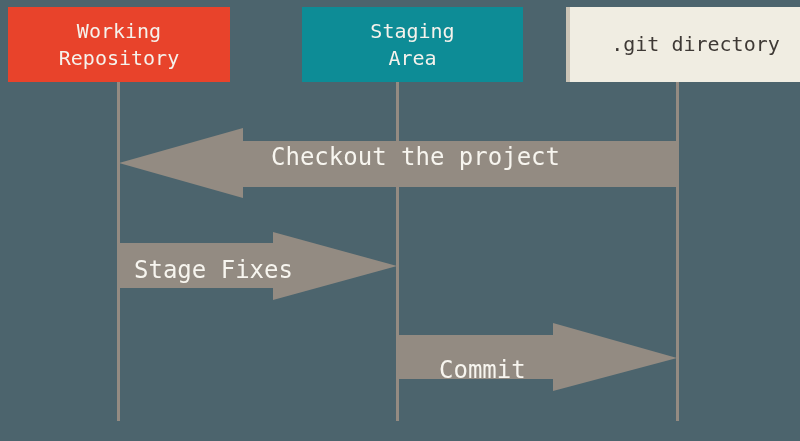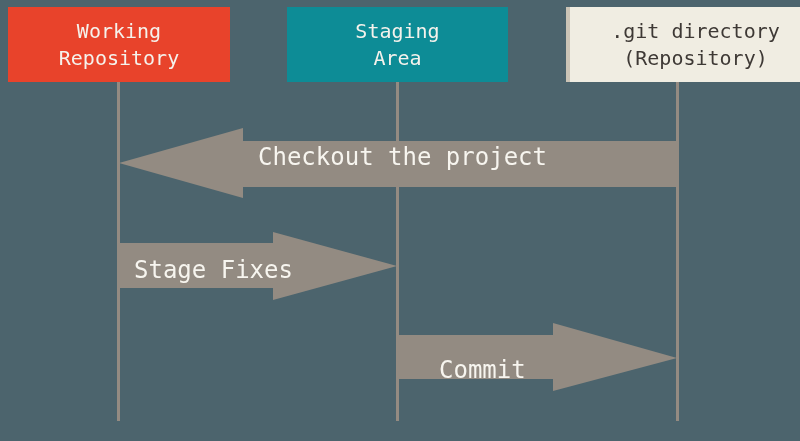--- a/index.html
+++ b/index.html
@@ -13,29 +13,29 @@
   .layer{position:absolute;left:0;top:0;}
   .box{
     position:absolute;
     top:7px;height:75px;
     display:flex;flex-direction:column;
     align-items:center;justify-content:center;
     font-size:20px;line-height:27px;
     white-space:pre;text-align:center;
   }
   .box-working{left:8px;width:222px;background:#e8432b;color:#f5f2ec;}
-  .box-staging{left:287px;width:221px;background:#0d8c96;color:#f5f2ec;}
+  .box-staging{left:302px;width:221px;background:#0d8c96;color:#f5f2ec;}
   .box-git{left:566px;width:227px;background:#f0ede2;color:#3e3935;
            box-shadow:inset 4px 0 0 rgba(90,75,50,.25);padding-left:16px;}
   .arrow-label{
     position:absolute;
     display:flex;align-items:center;
     color:#f7f5ef;font-size:24px;white-space:pre;
   }
-  .lbl-checkout{left:258px;top:141px;height:32px;}
+  .lbl-checkout{left:271px;top:141px;height:32px;}
   .lbl-stage{left:134px;top:243px;height:53px;}
   .lbl-commit{left:439px;top:348px;height:44px;}
 </style>
 </head>
 <body>
 
 <div class="stage">
 
   <svg class="layer" width="800" height="441" viewBox="0 0 800 441">
 
@@ -55,20 +55,19 @@
     <div>Repository</div>
   </div>
 
   <div class="box box-staging">
     <div>Staging</div>
     <div>Area</div>
   </div>
 
   <div class="box box-git">
     <div>.git directory</div>
-    <div>(Repository)</div>
   </div>
 
   <div class="arrow-label lbl-checkout">Checkout the project</div>
   <div class="arrow-label lbl-stage">Stage Fixes</div>
   <div class="arrow-label lbl-commit">Commit</div>
 
 </div>
 
 </body></html>

